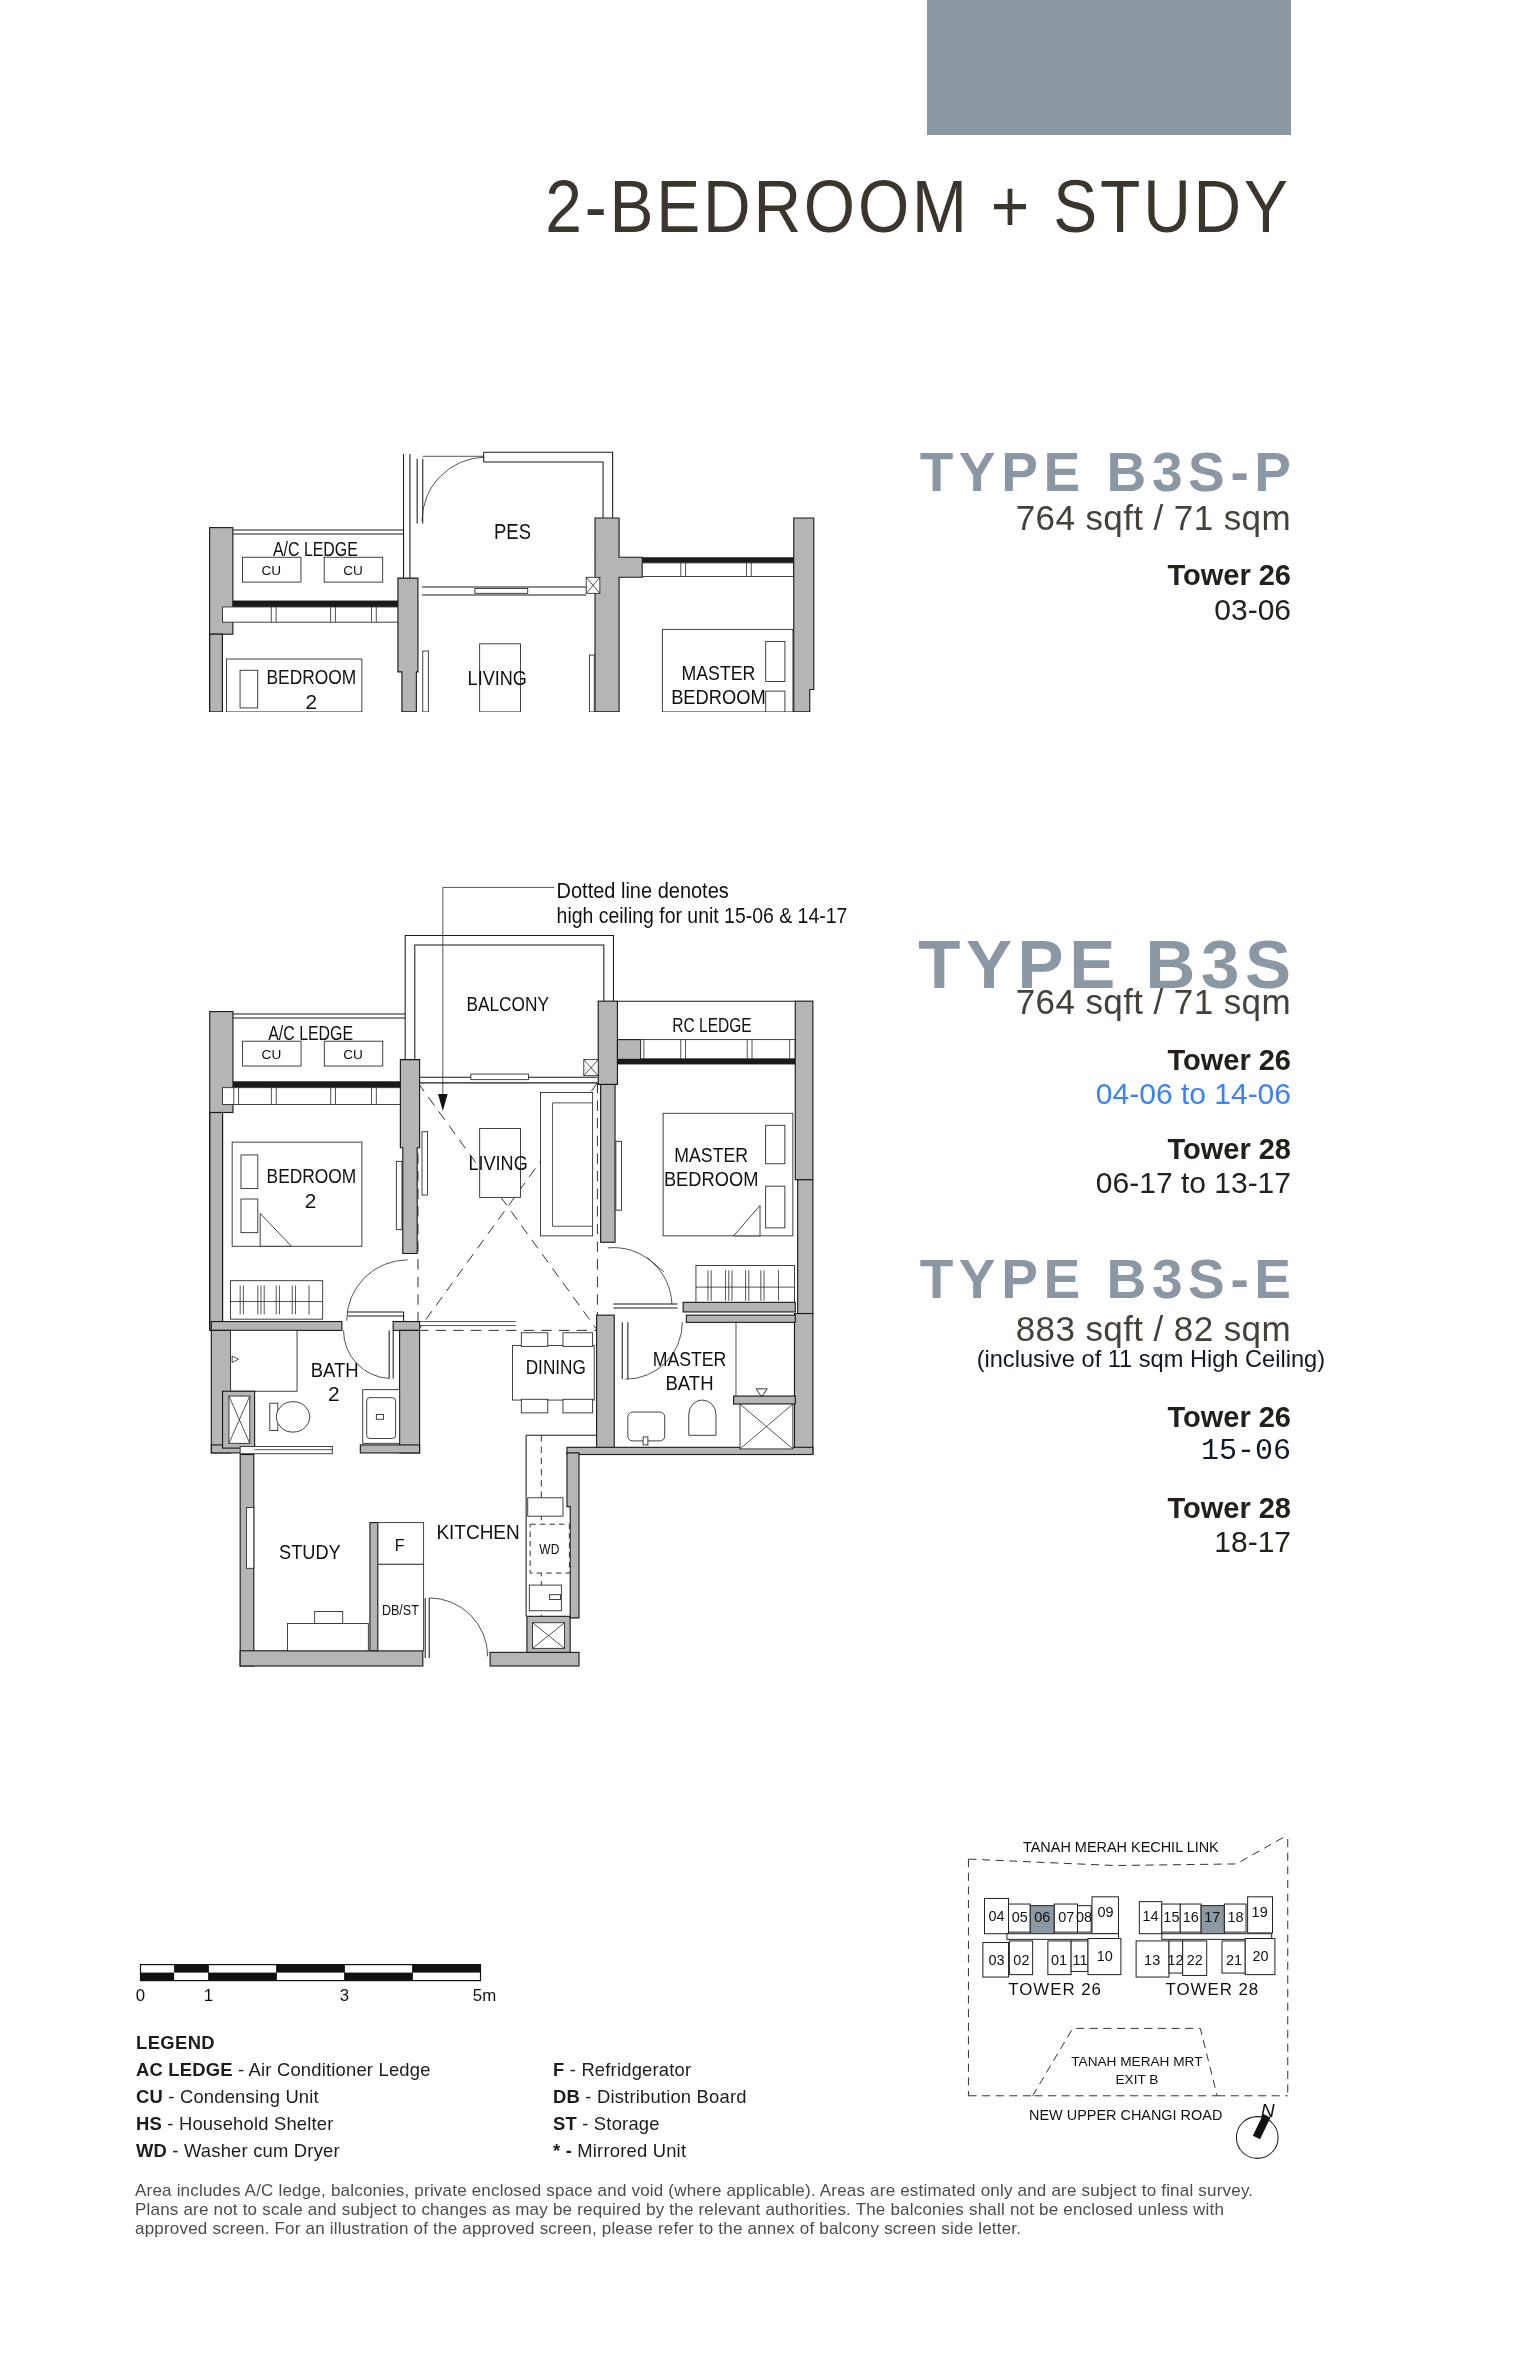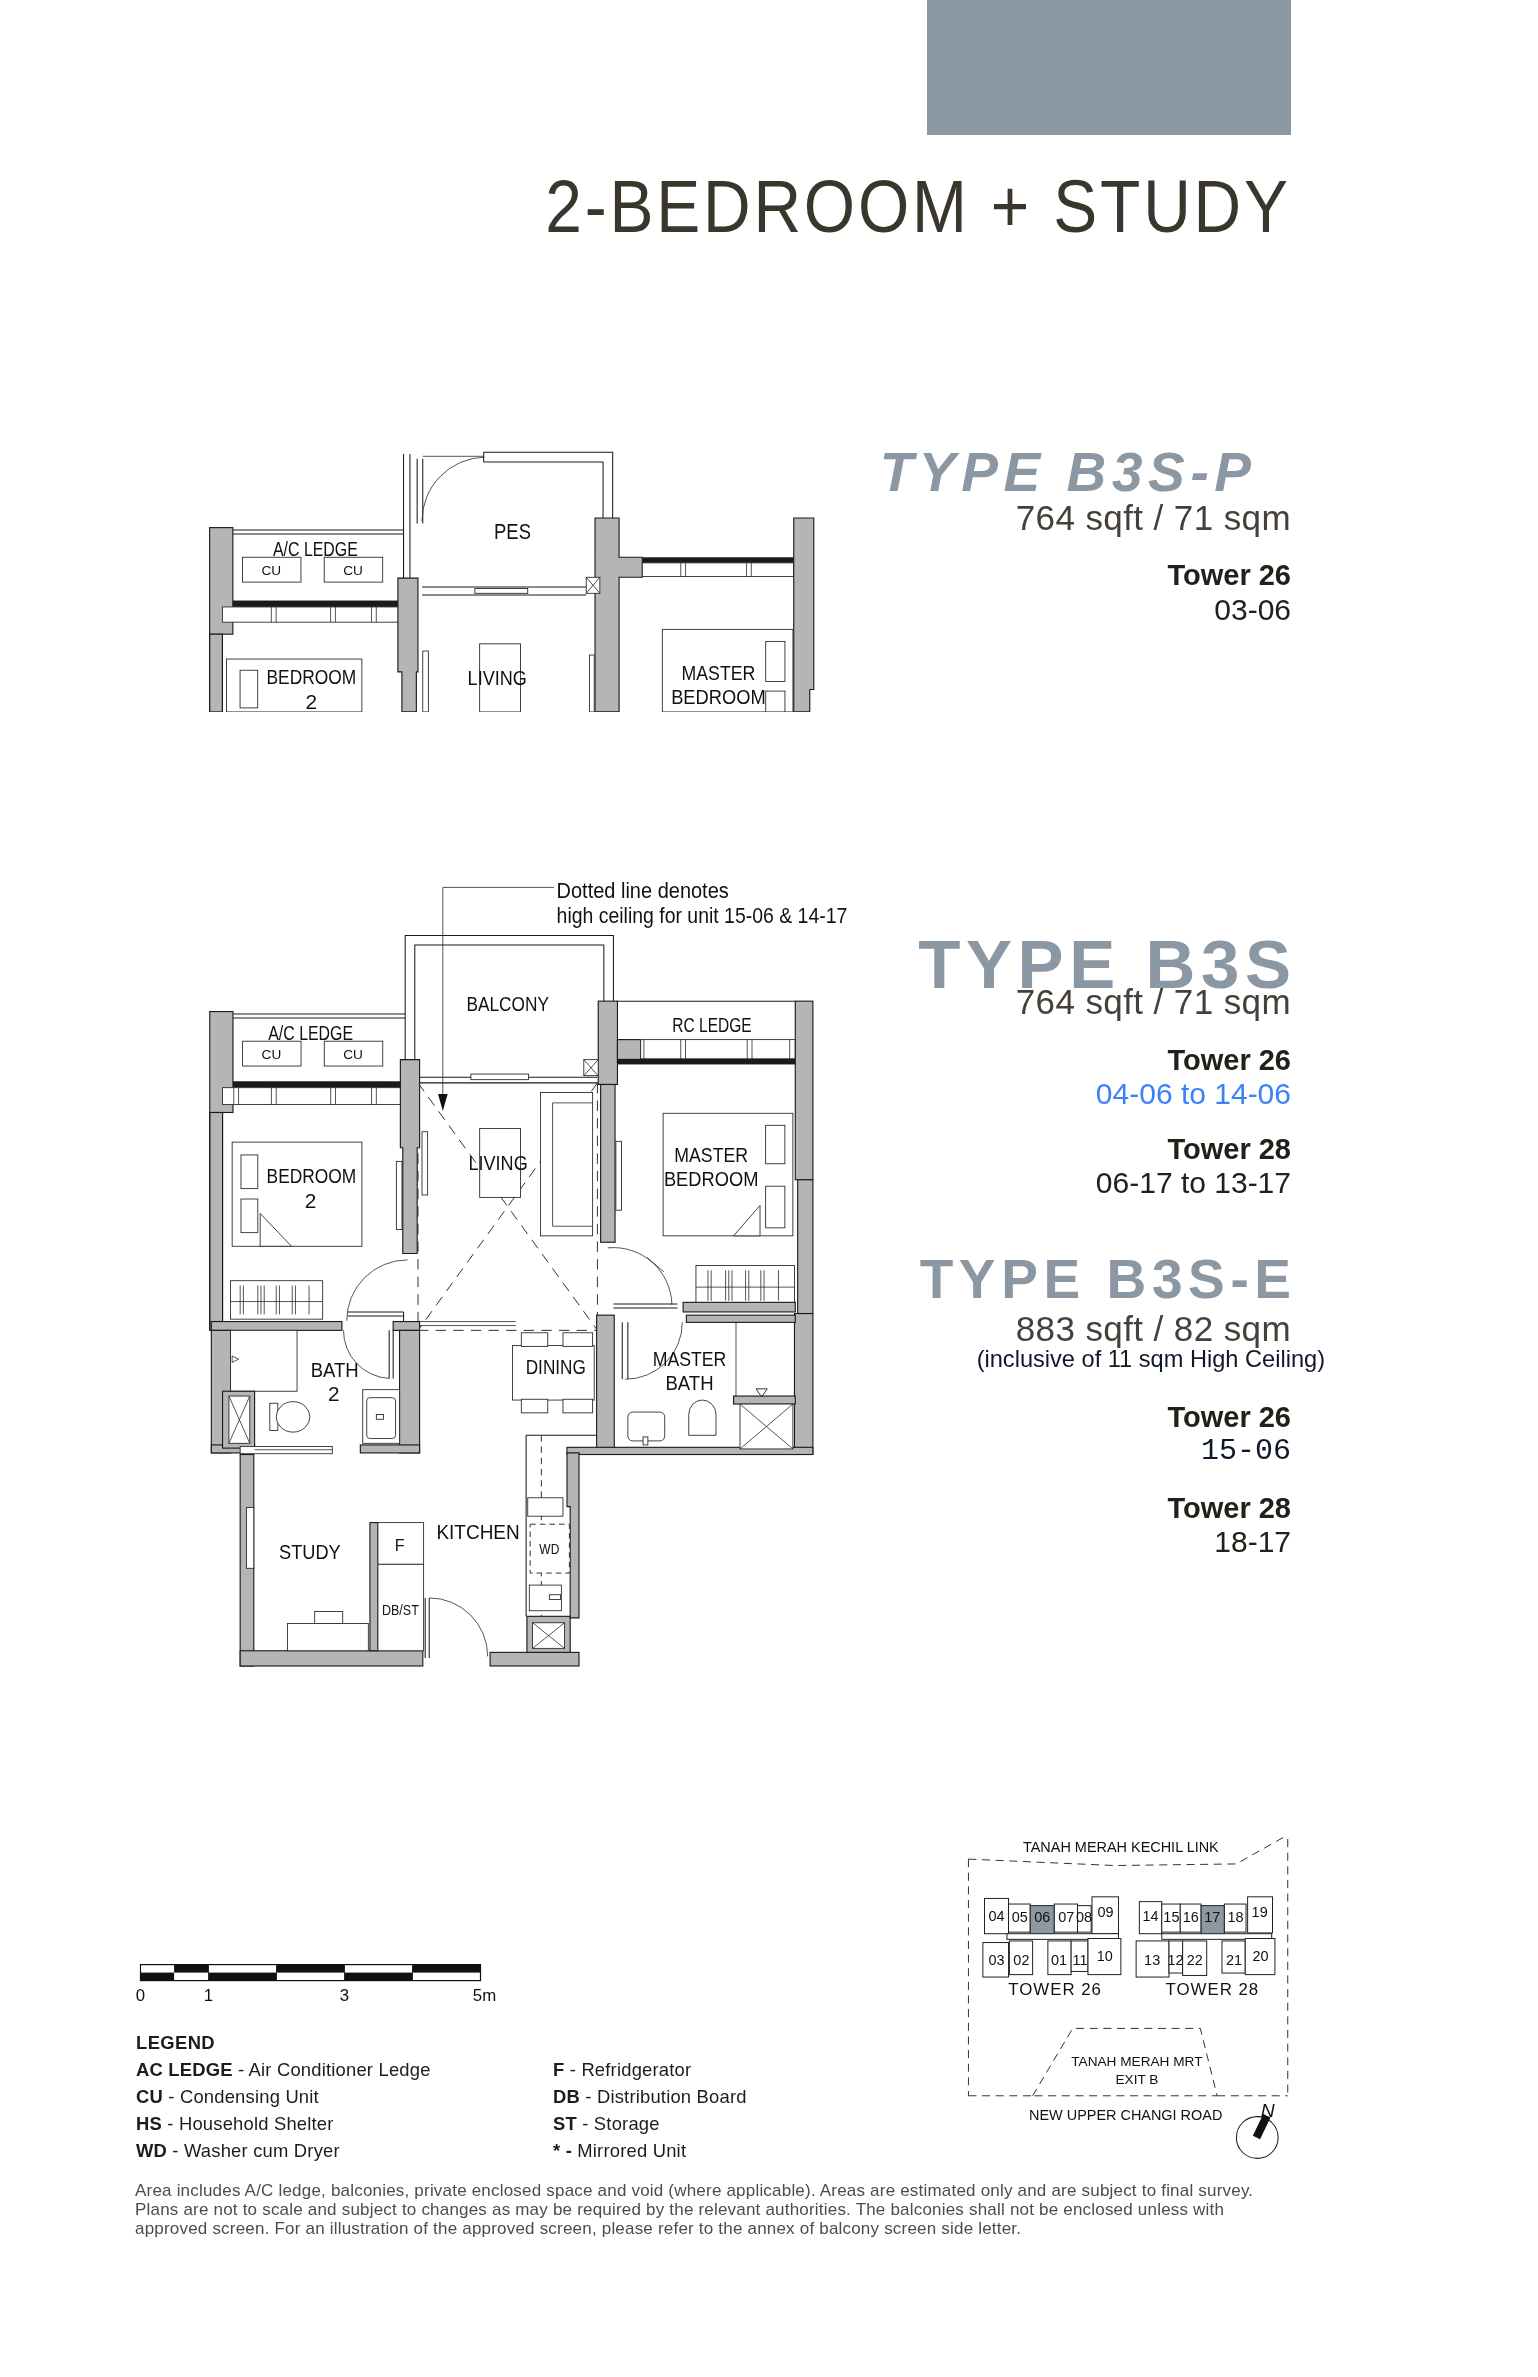--- a/index.html
+++ b/index.html
@@ -9,21 +9,21 @@
 .hd{color:#8b98a3;font-weight:bold;}
 svg text{font-family:"Liberation Sans",sans-serif;}
 </style>
 </head>
 <body>
 
 <div class="abs" style="left:927px;top:0;width:364px;height:135px;background:#8c98a2;"></div>
 
 <div class="abs" style="left:0;top:163px;width:1288px;text-align:right;font-size:75px;letter-spacing:3.2px;margin:0;color:#3a362d;white-space:nowrap;transform:scaleX(0.879);transform-origin:100% 50%;"><span style="margin-right:-3.2px;">2-BEDROOM + STUDY</span></div>
 
-<div class="rt hd" style="left:681px;top:440px;width:570px;font-size:55px;letter-spacing:5.6px;font-style:italic;"><span style="margin-right:-5.6px;">TYPE B3S-P</span></div>
+<div class="rt hd" style="left:721px;top:440px;width:570px;font-size:55px;letter-spacing:5.6px;"><span style="margin-right:-5.6px;">TYPE B3S-P</span></div>
 
 <div class="rt" style="left:721px;top:498px;width:570px;font-size:35px;letter-spacing:0.4px;color:#45413a;">764 sqft / 71 sqm</div>
 
 <div class="rt" style="left:721px;top:559px;width:570px;font-size:29px;font-weight:bold;color:#232019;">Tower 26</div>
 
 <div class="rt" style="left:721px;top:593px;width:570px;font-size:30px;color:#232019;">03-06</div>
 
 <div class="rt hd" style="left:721px;top:925px;width:570px;font-size:69px;letter-spacing:5.6px;"><span style="margin-right:-5.6px;">TYPE B3S</span></div>
 
 <div class="rt" style="left:721px;top:982px;width:570px;font-size:35px;letter-spacing:0.4px;color:#45413a;">764 sqft / 71 sqm</div>

